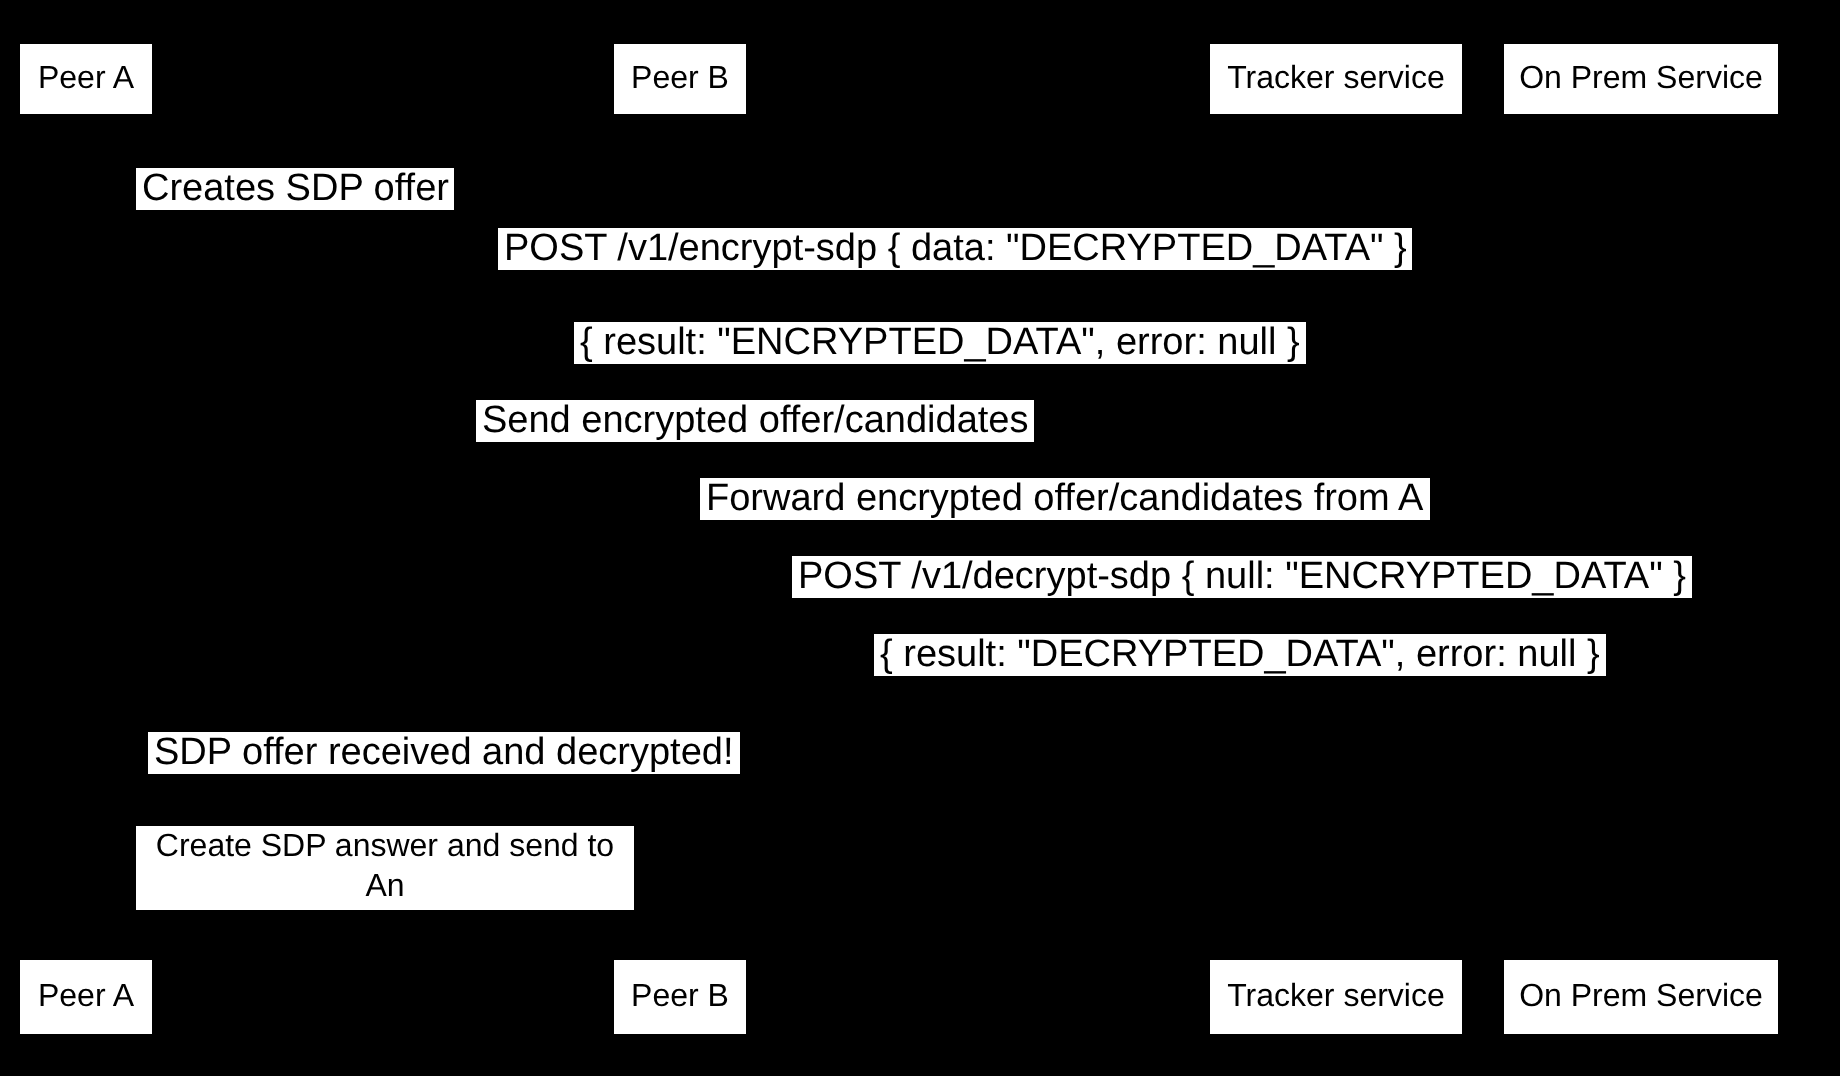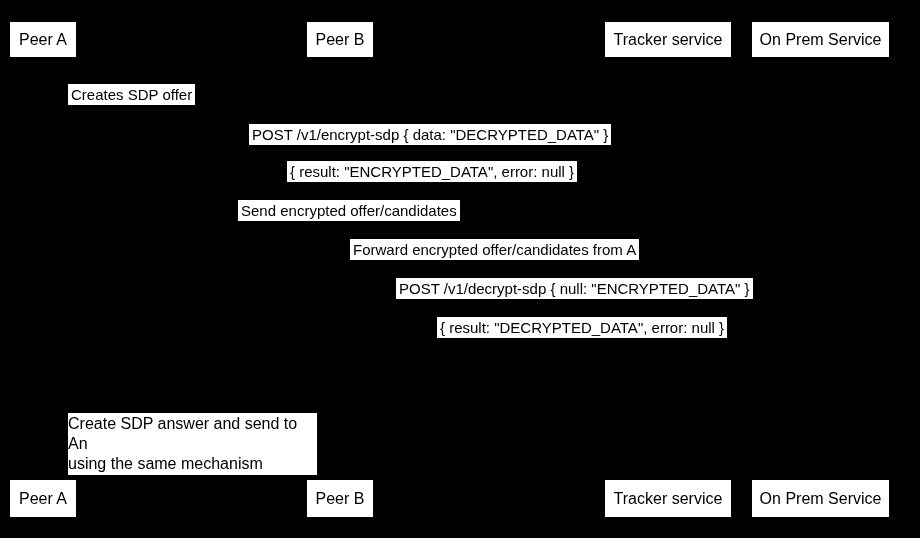--- a/index.html
+++ b/index.html
@@ -28,55 +28,56 @@
     white-space: nowrap;
   }
   .actor.bottom {
     top: 480px;
     height: 37px;
   }
   .msg {
     position: absolute;
     background: var(--box, #ffffff);
     color: var(--ink, #000000);
-    font-size: 15px;
+    font-size: 19px;
     line-height: 19px;
     padding: 1px 3px;
     white-space: nowrap;
   }
   .note {
     position: absolute;
     background: var(--box, #ffffff);
     color: var(--ink, #000000);
     font-size: 16px;
     line-height: 20px;
+    text-align: center;
     padding: 1px 0;
   }
 </style>
 </head>
 <body>
 
 <div class="stage" style="--bg: #000000; --box: #ffffff; --ink: #000000;">
 
   <div class="actor" style="left:10px;width:66px">Peer A</div>
   <div class="actor" style="left:307px;width:66px">Peer B</div>
   <div class="actor" style="left:605px;width:126px">Tracker service</div>
   <div class="actor" style="left:752px;width:137px">On Prem Service</div>
 
   <div class="msg" style="left:68px;top:84px">Creates SDP offer</div>
-  <div class="msg" style="left:249px;top:124px">POST /v1/encrypt-sdp { data: "DECRYPTED_DATA" }</div>
+  <div class="msg" style="left:249px;top:114px">POST /v1/encrypt-sdp { data: "DECRYPTED_DATA" }</div>
   <div class="msg" style="left:287px;top:161px">{ result: "ENCRYPTED_DATA", error: null }</div>
   <div class="msg" style="left:350px;top:239px">Forward encrypted offer/candidates from A</div>
   <div class="msg" style="left:238px;top:200px">Send encrypted offer/candidates</div>
   <div class="msg" style="left:396px;top:278px">POST /v1/decrypt-sdp { null: "ENCRYPTED_DATA" }</div>
   <div class="msg" style="left:437px;top:317px">{ result: "DECRYPTED_DATA", error: null }</div>
+  <div class="msg" style="left:74px;top:366px">SDP offer received and decrypted!</div>
 
   <div class="note" style="left:68px;top:413px;width:249px">
     <div>Create SDP answer and send to An</div>
-    <div>using the same mechanism</div>
   </div>
 
   <div class="actor bottom" style="left:10px;width:66px">Peer A</div>
   <div class="actor bottom" style="left:307px;width:66px">Peer B</div>
   <div class="actor bottom" style="left:605px;width:126px">Tracker service</div>
   <div class="actor bottom" style="left:752px;width:137px">On Prem Service</div>
 
 </div>
 
 </body></html>

